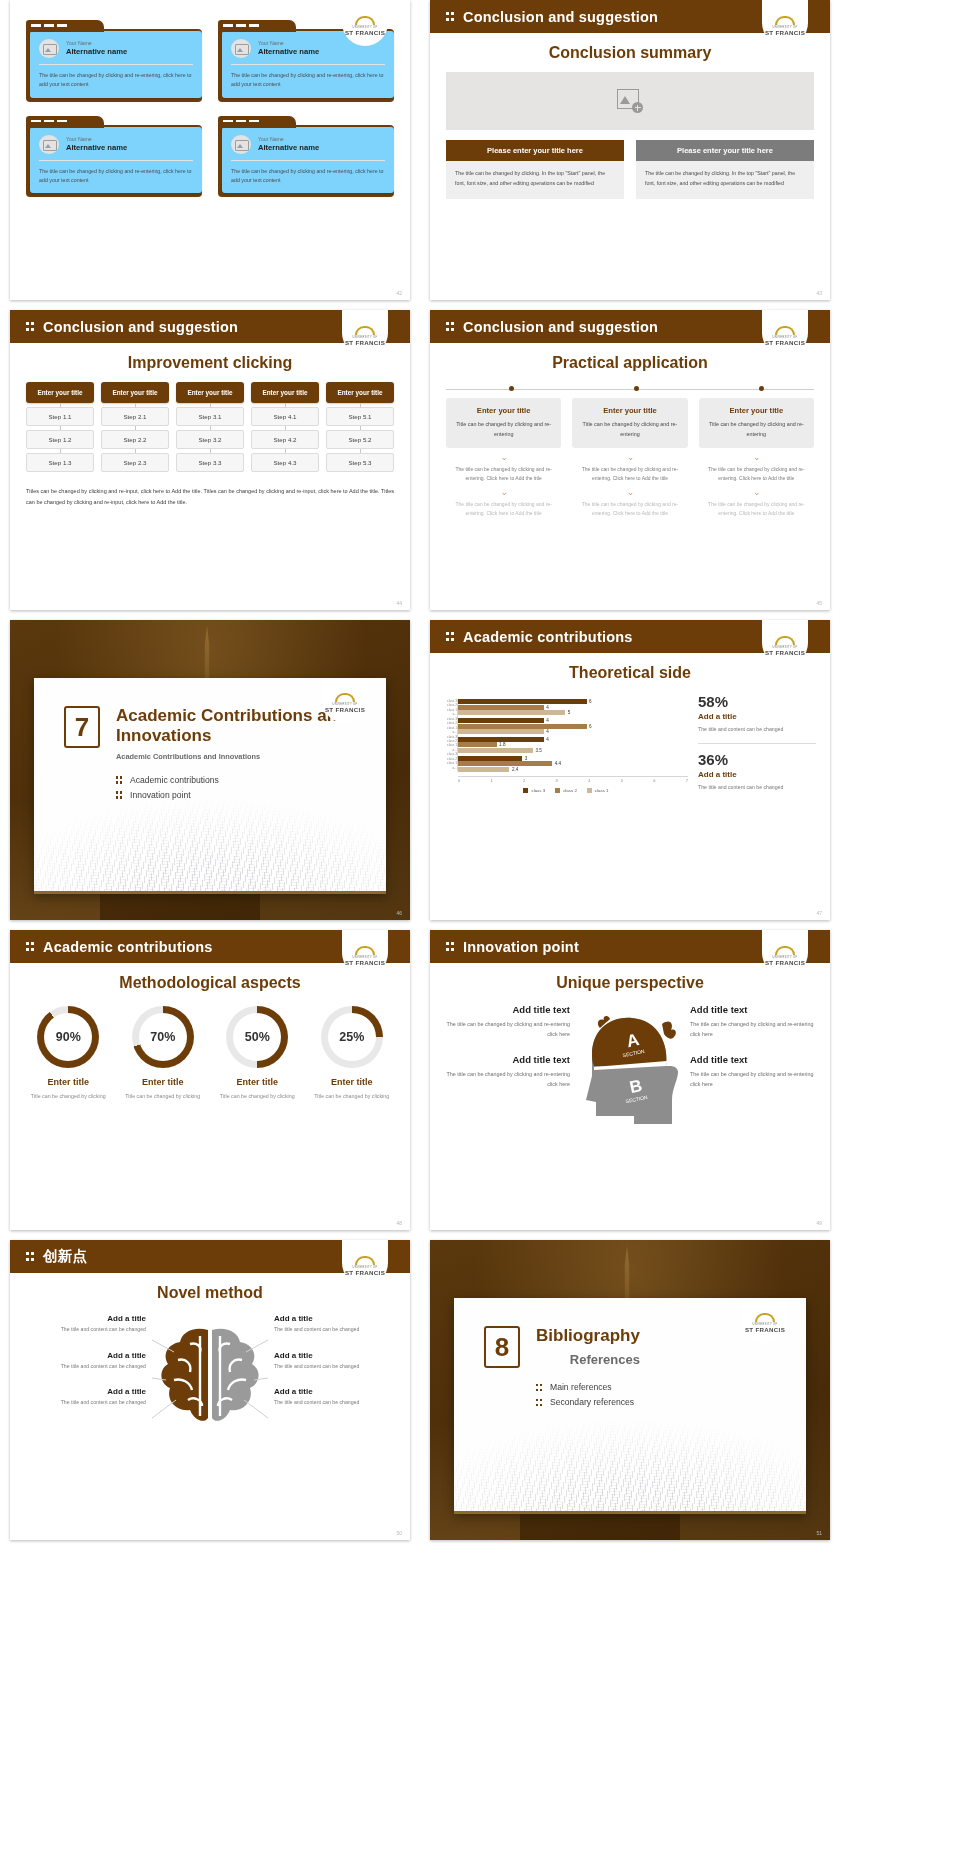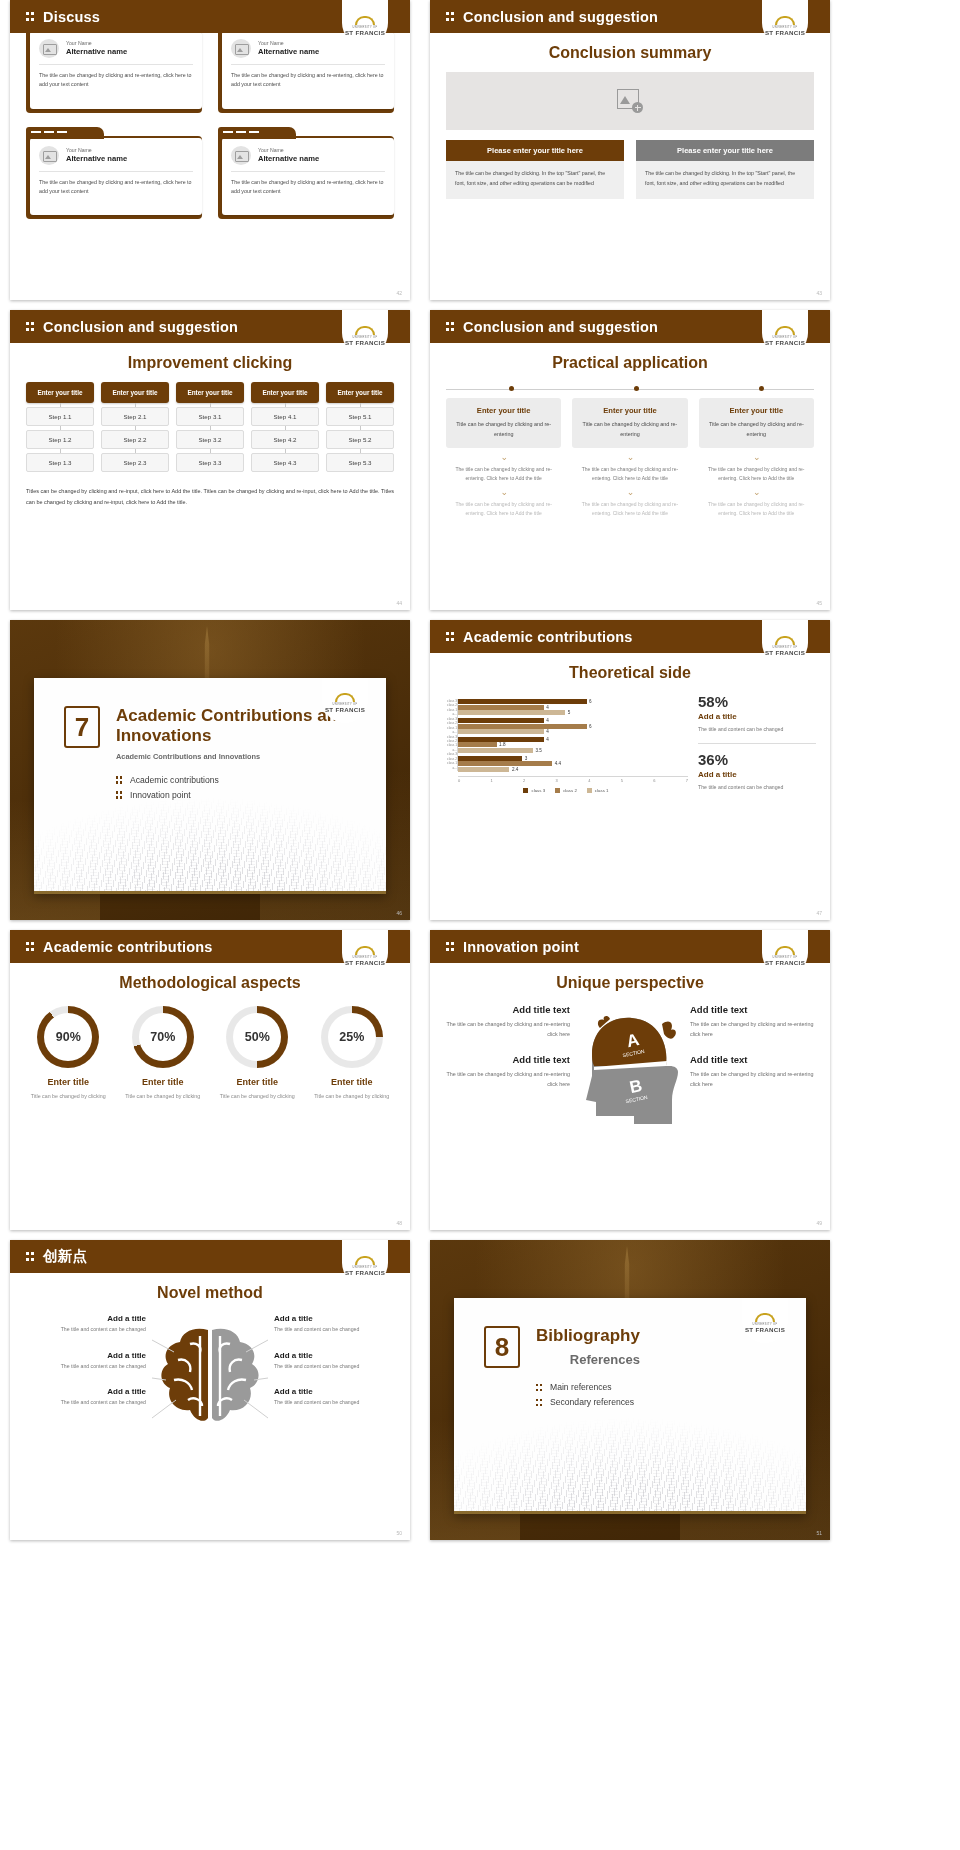--- a/index.html
+++ b/index.html
@@ -77,21 +77,21 @@
     background:#6d3d09; border-radius:3px 7px 0 0;
   }
   .folder .tab span{
     position:absolute; top:4px; left:5px; width:10px;height:2.5px;background:#fff;
     box-shadow:13px 0 0 #fff, 26px 0 0 #fff;
   }
   .folder .body{
     background:#6d3d09; border-radius:0 4px 4px 4px; padding:2px 0 4px 4px;
   }
   .folder .card{
-    background:#ffffff; border-radius:3px; padding:8px 9px 19px;
+    background:#7dd3fc; border-radius:3px; padding:8px 9px 8px;
     box-shadow:0 1px 2px rgba(0,0,0,.15);
   }
   .fhead{ display:flex; align-items:center; gap:7px; }
   .imgicon{
     width:20px;height:19px;border-radius:50%;background:#e3e3e3;
     position:relative; flex:none;
   }
   .imgicon:before{
     content:""; position:absolute; left:4px; top:5px; width:12px;height:9px;
     border:1.3px solid #9e9e9e; border-radius:1px;
@@ -268,24 +268,20 @@
   .bcol .blk{ margin-bottom:16px;}
   .bcol.left{ text-align:right;}
   .brainsvg{ width:120px;height:120px; margin-top:4px;}
 </style>
 </head>
 <body>
 
 <div class="deck">
 
   <div class="slide">
-    <div class="titlebar">
-      <span class="dots"></span>
-      <h2>Discuss</h2>
-    </div>
     <div class="logo">
       <div class="arc"></div>
       <div class="u">UNIVERSITY OF</div>
       <div class="n">ST FRANCIS</div>
     </div>
 
     <div class="folders">
       <div class="folder">
         <div class="tab">
             <span></span>

